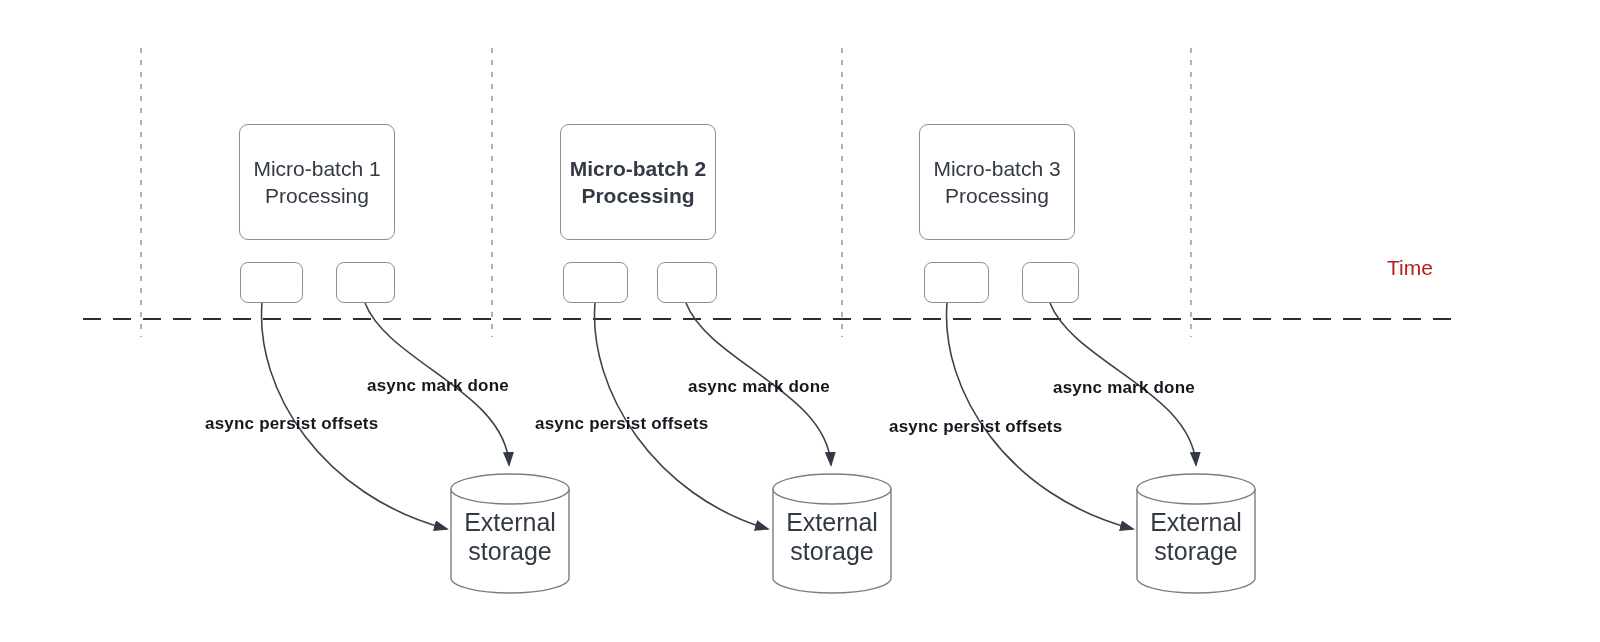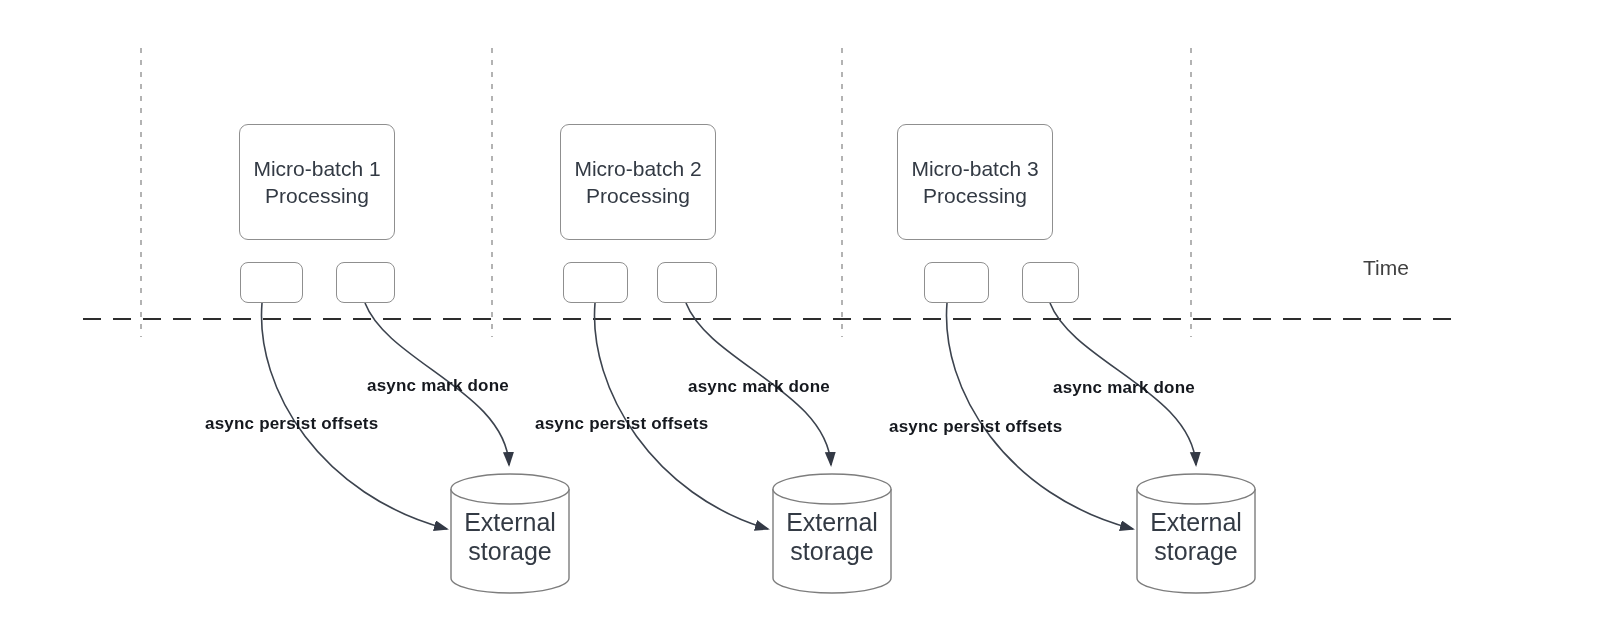--- a/index.html
+++ b/index.html
@@ -44,23 +44,24 @@
   .async-label {
     position: absolute;
     color: #15181e;
     font-size: 17px;
     font-weight: bold;
     letter-spacing: 0.2px;
     white-space: nowrap;
   }
   .time-label {
     position: absolute;
-    color: #404040;
+    color: #b91c1c;
     font-size: 21px;
     white-space: nowrap;
+    margin-left: 24px;
   }
 </style>
 </head>
 <body>
 
 <div id="canvas">
 
   <svg id="shape-layer" width="1600" height="642" viewBox="0 0 1600 642" xmlns="http://www.w3.org/2000/svg">
     <defs>
       <marker id="arrowhead" markerUnits="userSpaceOnUse" markerWidth="16" markerHeight="12" refX="13" refY="5.5" orient="auto">
@@ -105,34 +106,34 @@
   </div>
   <div class="small-box" style="left:240px; top:262px; width:63px;"></div>
   <div class="small-box" style="left:336px; top:262px; width:59px;"></div>
   <div class="async-label" style="left:205px; top:414px;">async persist offsets</div>
   <div class="async-label" style="left:367px; top:376px;">async mark done</div>
   <div class="storage-label" style="left:440px; top:508px;">
     <div>External</div>
     <div>storage</div>
   </div>
 
-  <div class="big-box" style="left:560px; top:124px;">
+  <div class="big-box" style="left:560px; top:124px;font-weight:bold;">
     <span>Micro-batch 2</span>
     <span>Processing</span>
   </div>
   <div class="small-box" style="left:563px; top:262px; width:65px;"></div>
   <div class="small-box" style="left:657px; top:262px; width:60px;"></div>
   <div class="async-label" style="left:535px; top:414px;">async persist offsets</div>
   <div class="async-label" style="left:688px; top:377px;">async mark done</div>
   <div class="storage-label" style="left:762px; top:508px;">
     <div>External</div>
     <div>storage</div>
   </div>
 
-  <div class="big-box" style="left:897px; top:124px;">
+  <div class="big-box" style="left:919px; top:124px;">
     <span>Micro-batch 3</span>
     <span>Processing</span>
   </div>
   <div class="small-box" style="left:924px; top:262px; width:65px;"></div>
   <div class="small-box" style="left:1022px; top:262px; width:57px;"></div>
   <div class="async-label" style="left:889px; top:417px;">async persist offsets</div>
   <div class="async-label" style="left:1053px; top:378px;">async mark done</div>
   <div class="storage-label" style="left:1126px; top:508px;">
     <div>External</div>
     <div>storage</div>

